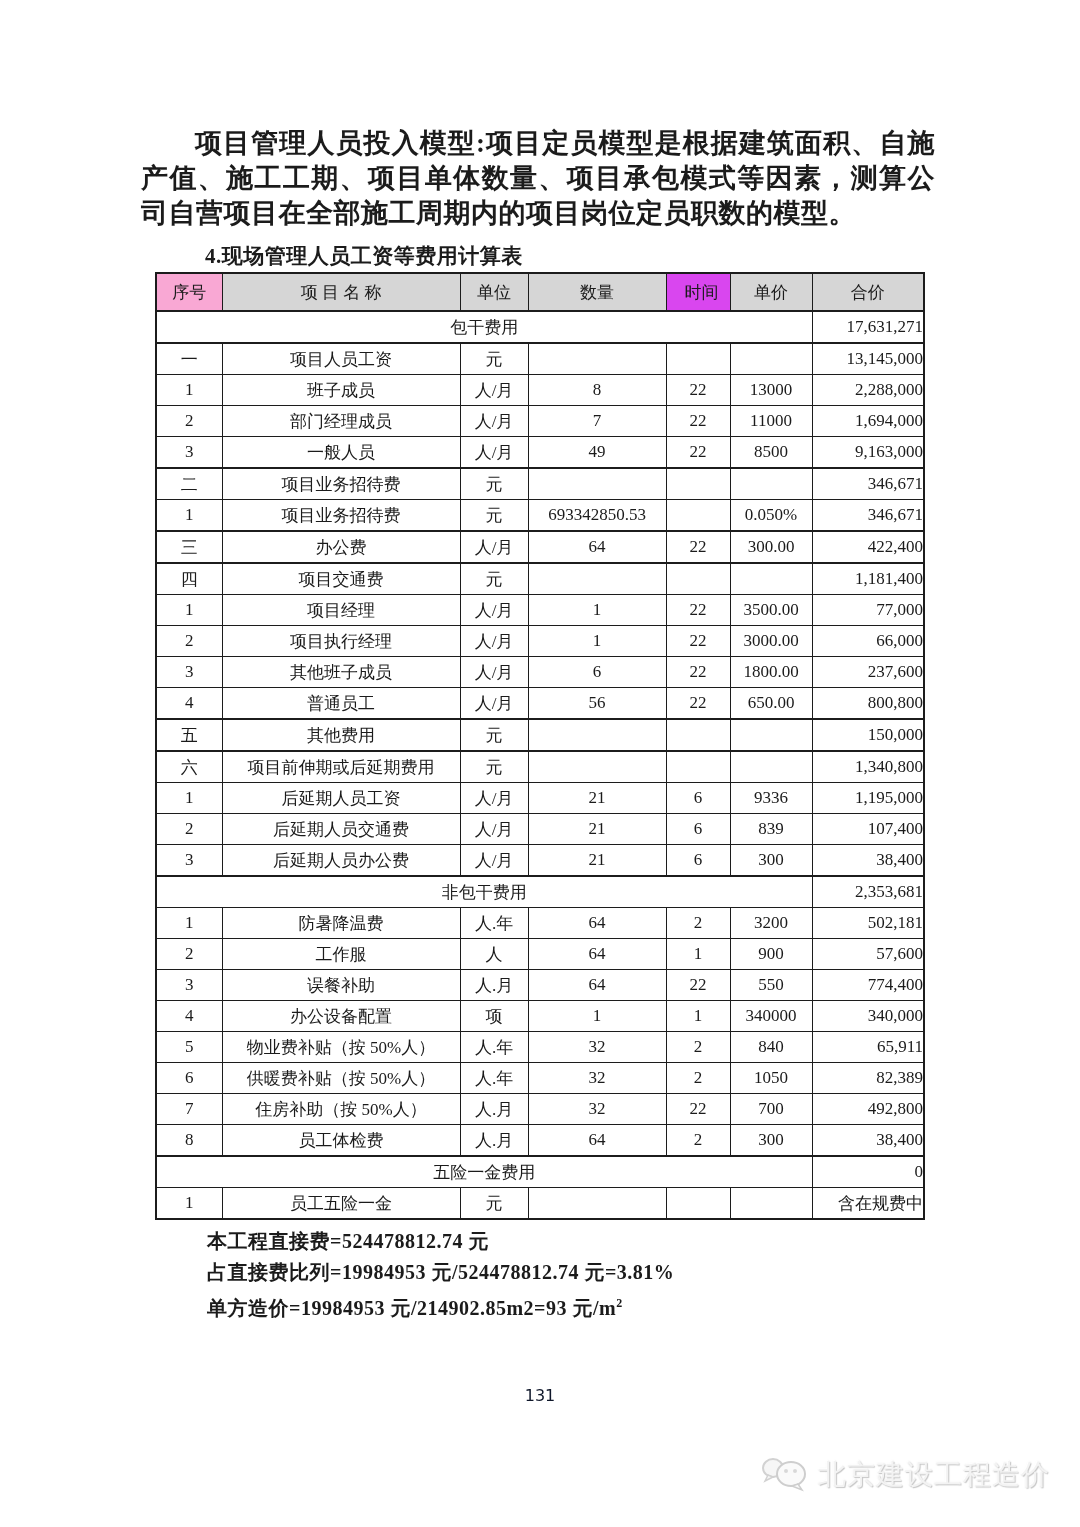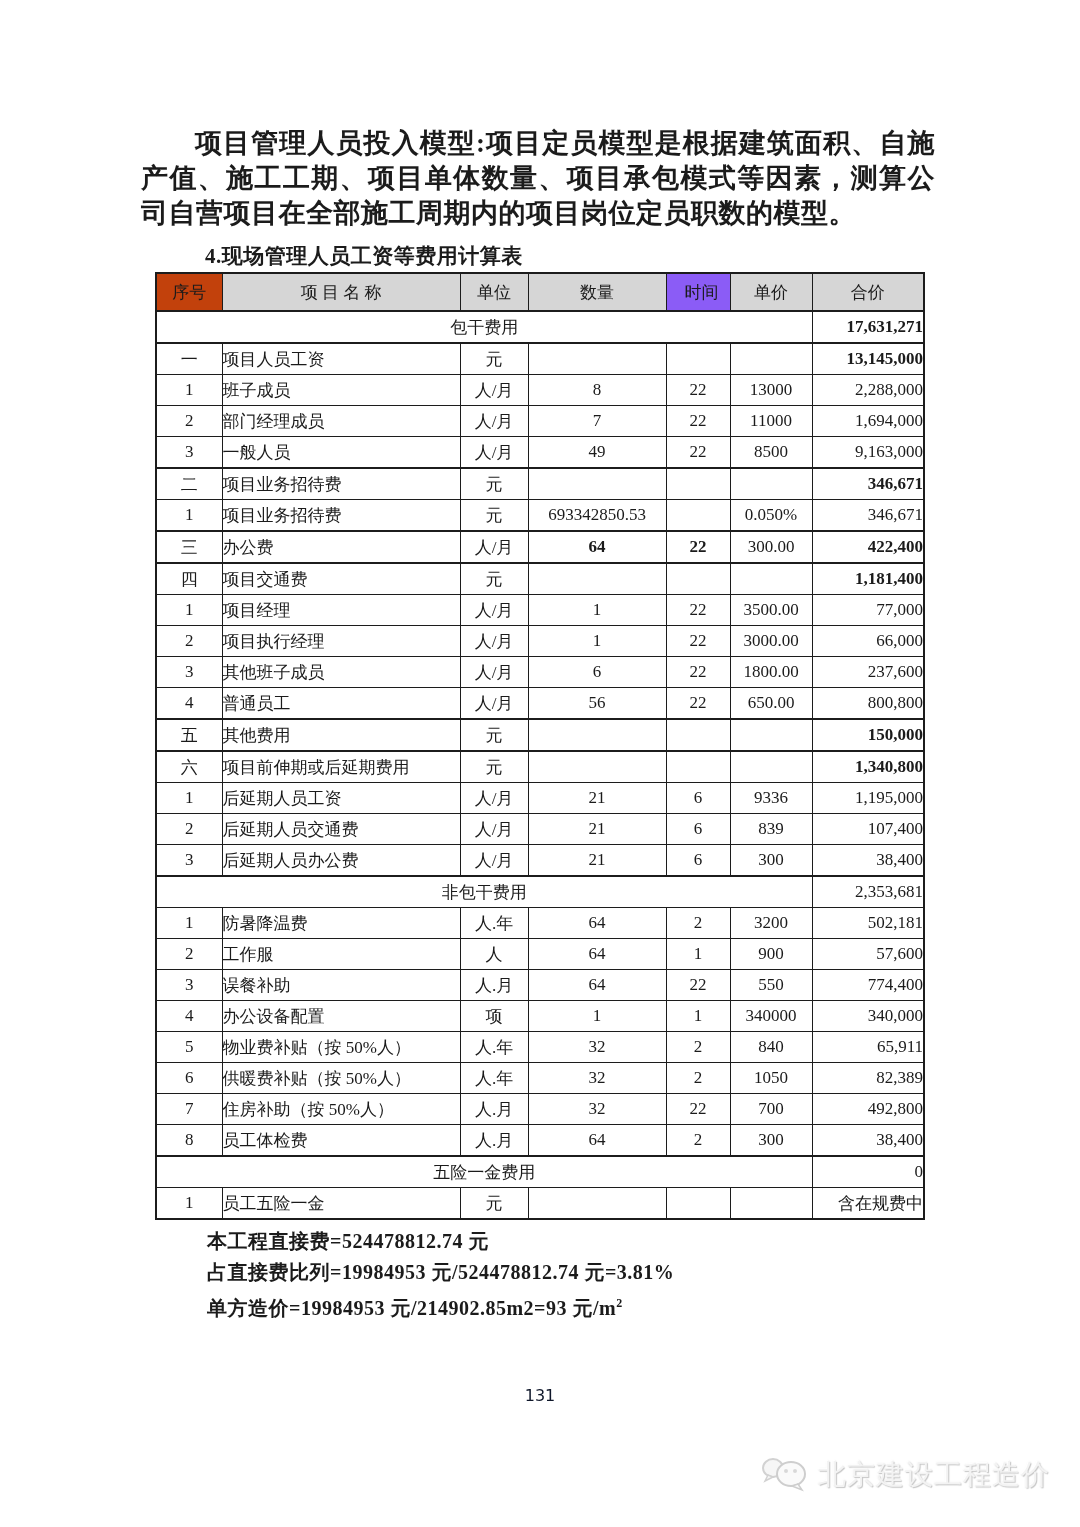--- a/index.html
+++ b/index.html
@@ -32,24 +32,24 @@
     overflow:hidden; white-space:nowrap;
   }
   table.cost-table th {
     font-weight:normal; height:34px;
     border-bottom:2px solid #1c1c1c;
     text-align:center;
   }
   table.cost-table td { height:30px; padding:0; }
   tr.strong-top td { border-top:2px solid #1c1c1c; }
   td.c-no, td.c-unit, td.c-qty, td.c-time, td.c-price { text-align:center; }
-  td.c-name { text-align:left; padding-left:10px; }
+  td.c-name { text-align:center; padding-left:10px; }
   td.c-total { text-align:right; padding-right:9px; }
   td.c-span { text-align:center; }
-  .bold { font-weight:bold; }
+  .bold { font-weight:normal; }
   .footer-notes {
     position:absolute; top:1226px; left:207px;
     font-size:20px; line-height:31px; font-weight:bold; letter-spacing:0.5px;
   }
   .footer-notes sup { font-size:12px; }
   .page-number {
     position:absolute; top:1386px; left:0; width:1080px;
     text-align:center; font-size:16px; color:#0f172a;
     font-family:"DejaVu Sans", sans-serif;
   }
@@ -76,25 +76,25 @@
     <col style="width:66px">
       <col style="width:238px">
       <col style="width:68px">
     <col style="width:138px">
       <col style="width:64px">
       <col style="width:82px">
     <col style="width:112px">
   </colgroup>
   <thead>
     <tr>
-      <th style="background: #c2410c;">序号</th>
+      <th style="background: #f9a8d4;">序号</th>
       <th style="background: rgb(214, 214, 214);">项 目 名 称</th>
       <th style="background: rgb(214, 214, 214);">单位</th>
       <th style="background: rgb(214, 214, 214);">数量</th>
-      <th style="background: #8b5cf6; padding-left: 8px;">时间</th>
+      <th style="background: #d946ef; padding-left: 8px;">时间</th>
       <th style="background: rgb(214, 214, 214);">单价</th>
       <th style="background: rgb(214, 214, 214);">合价</th>
     </tr>
   </thead>
   <tbody>
       <tr class="strong-top">
         <td class="c-span" colspan="6">包干费用</td>
         <td class="c-total bold">17,631,271</td>
       </tr>
       <tr class="strong-top">

